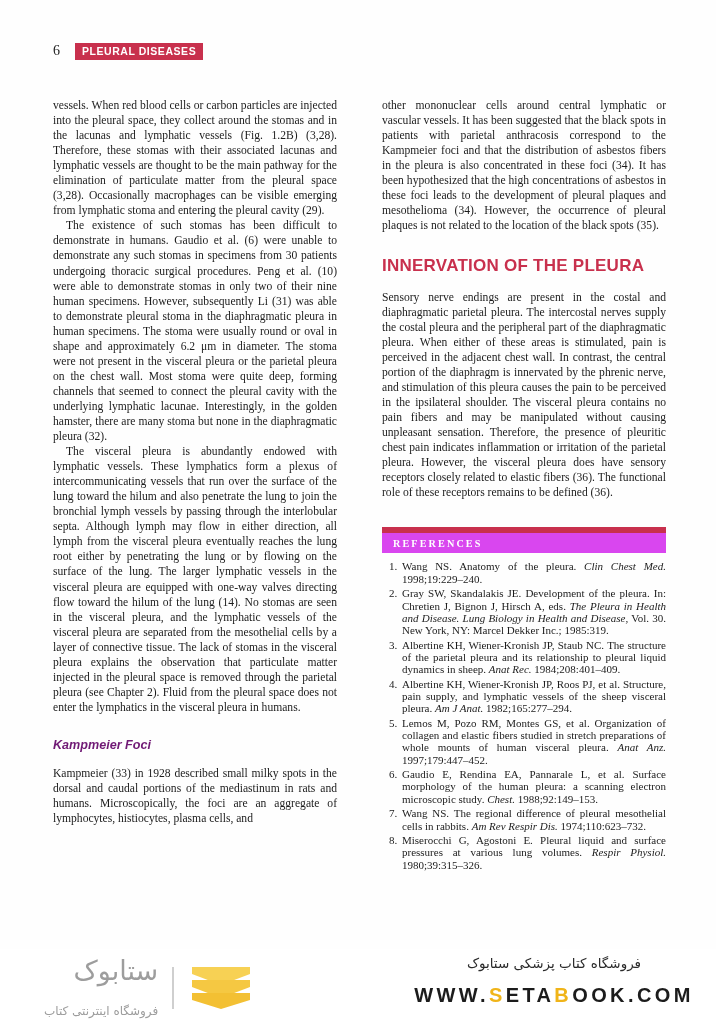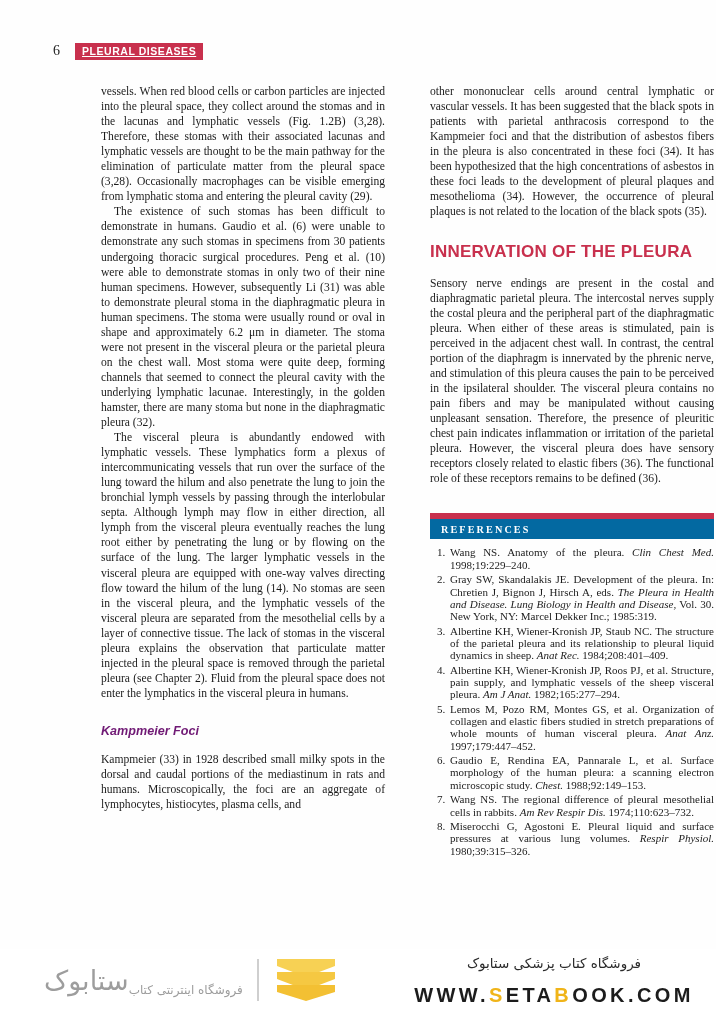--- a/index.html
+++ b/index.html
@@ -39,36 +39,34 @@
   }
   .head-banner {
     background: #c8304d;
     color: #ffffff;
     font-family: "Liberation Sans", sans-serif;
     font-weight: bold;
     font-size: 10.5px;
     letter-spacing: 0.55px;
     padding: 3px 7px 3px 7px;
     line-height: 1;
-    text-decoration: underline;
   }
 
   
   .columns {
     position: absolute;
     left: 53px;
     top: 84px;
     width: 613px;
     height: 865px;
   }
   .col {
     position: absolute;
-    top: 0;
+    top: 14px;
     width: 284px;
-    margin-left: 48px;
   }
   .col-left  { left: 0; }
   .col-right { left: 329px; }
 
   p.body {
     margin: 0;
     font-family: "Liberation Serif", serif;
     font-size: 11.6px;
     line-height: 15.05px;
     text-align: justify;
@@ -105,21 +103,21 @@
   
   .refs-wrap {
     margin-top: 27px;
   }
   .refs-rule {
     height: 6px;
     background: #c8304d;
     width: 100%;
   }
   .refs-band {
-    background: #0369a1;
+    background: #d946ef;
     height: 20px;
     display: flex;
     align-items: center;
     padding-left: 11px;
     box-sizing: border-box;
   }
   .refs-band span {
     color: #ffffff;
     font-family: "Liberation Serif", serif;
     font-weight: bold;
@@ -156,22 +154,22 @@
   .footer-left {
     position: absolute;
     left: 44px;
     top: 8px;
     display: flex;
     align-items: center;
     gap: 9px;
   }
   .logo-word {
     display: flex;
-    flex-direction: row;
-    align-items: center;
+    flex-direction: column;
+    align-items: flex-end;
   }
   .logo-script {
     font-family: "DejaVu Sans", sans-serif;
     font-size: 27px;
     color: #9d9d9d;
     line-height: 1;
     direction: rtl;
     letter-spacing: -1px;
   }
   .logo-sub {

